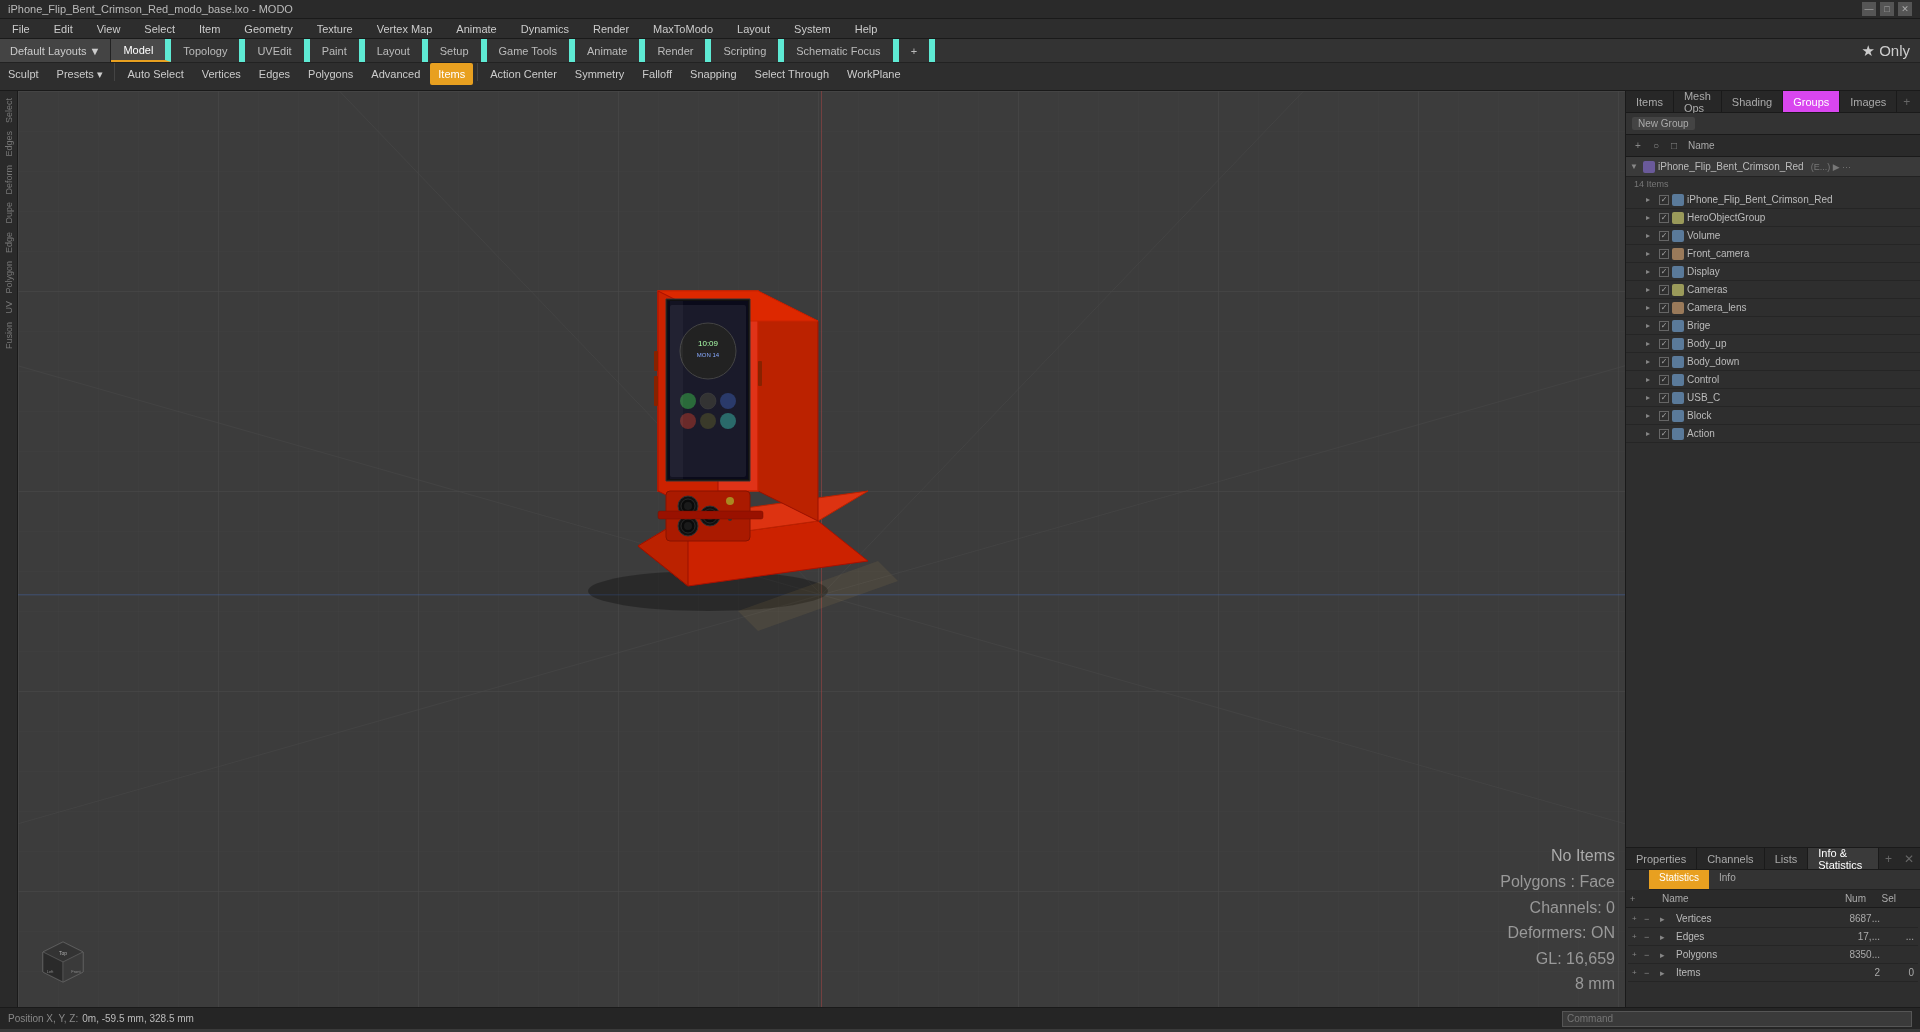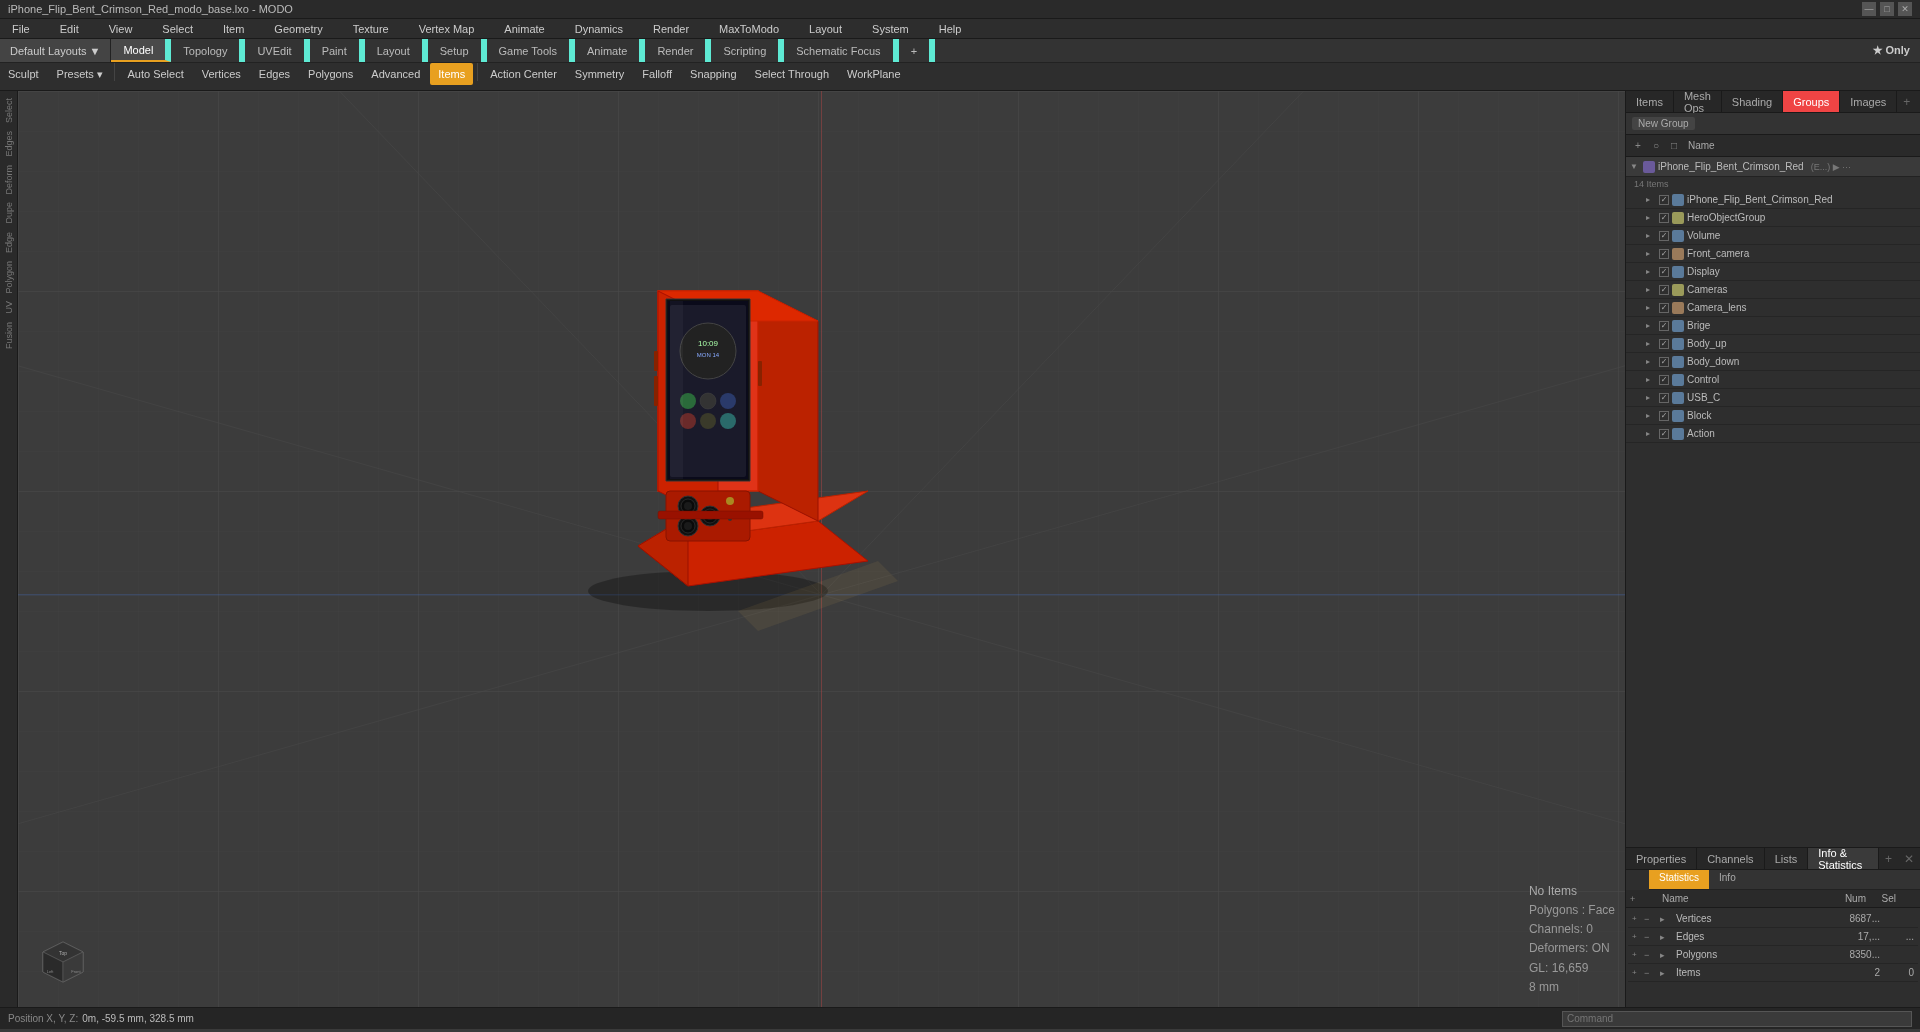--- a/index.html
+++ b/index.html
@@ -45,21 +45,21 @@
     }
 
     
     #menu-bar {
       height: 20px;
       background: #2d2d2d;
       display: flex;
       align-items: center;
       padding: 0 4px;
       border-bottom: 1px solid #1a1a1a;
-      gap: 14px;
+      gap: 8px;
     }
     .menu-item {
       padding: 2px 8px;
       font-size: 11px;
       color: #ccc;
       cursor: pointer;
       border-radius: 2px;
     }
 
     
@@ -93,27 +93,26 @@
       border-right: 6px solid #5eead4;
     }
     .layout-tab.active {
       background: #4a4a4a;
       color: #fff;
       border-bottom: 2px solid #e8a020;
     }
     #only-btn {
       margin-left: auto;
       padding: 3px 10px;
-      font-size: 11px;
+      font-size: 15px;
       color: #ccc;
       cursor: pointer;
       display: flex;
       align-items: center;
       gap: 4px;
-      font-weight: bold;
     }
 
     
     #toolbar {
       height: 28px;
       background: #2e2e2e;
       display: flex;
       padding: 0 0;
       border-bottom: 1px solid #1a1a1a;
       gap: 2px;
@@ -234,21 +233,21 @@
     }
     .panel-tab {
       padding: 3px 10px;
       font-size: 11px;
       color: #aaa;
       cursor: pointer;
       border-right: 1px solid #1a1a1a;
       display: flex;
       align-items: center;
     }
-    .panel-tab.active { background: #ef4444; color: #fff; }
+    .panel-tab.active { background: #d946ef; color: #fff; }
     .panel-tab-plus {
       padding: 3px 6px;
       font-size: 12px;
       color: #666;
       cursor: pointer;
       display: flex;
       align-items: center;
     }
     #panel-close {
       margin-left: auto;
@@ -483,22 +482,22 @@
       left: 0;
       width: 100%;
       height: 100%;
     }
 
     
     #info-overlay {
       position: absolute;
       bottom: 10px;
       right: 10px;
-      text-align: left;
-      font-size: 12px;
+      text-align: right;
+      font-size: 16px;
       color: #999;
       line-height: 1.6;
     }
 
     .tree-group-count {
       font-size: 9px;
       color: #777;
       margin-left: 4px;
     }
   </style>

